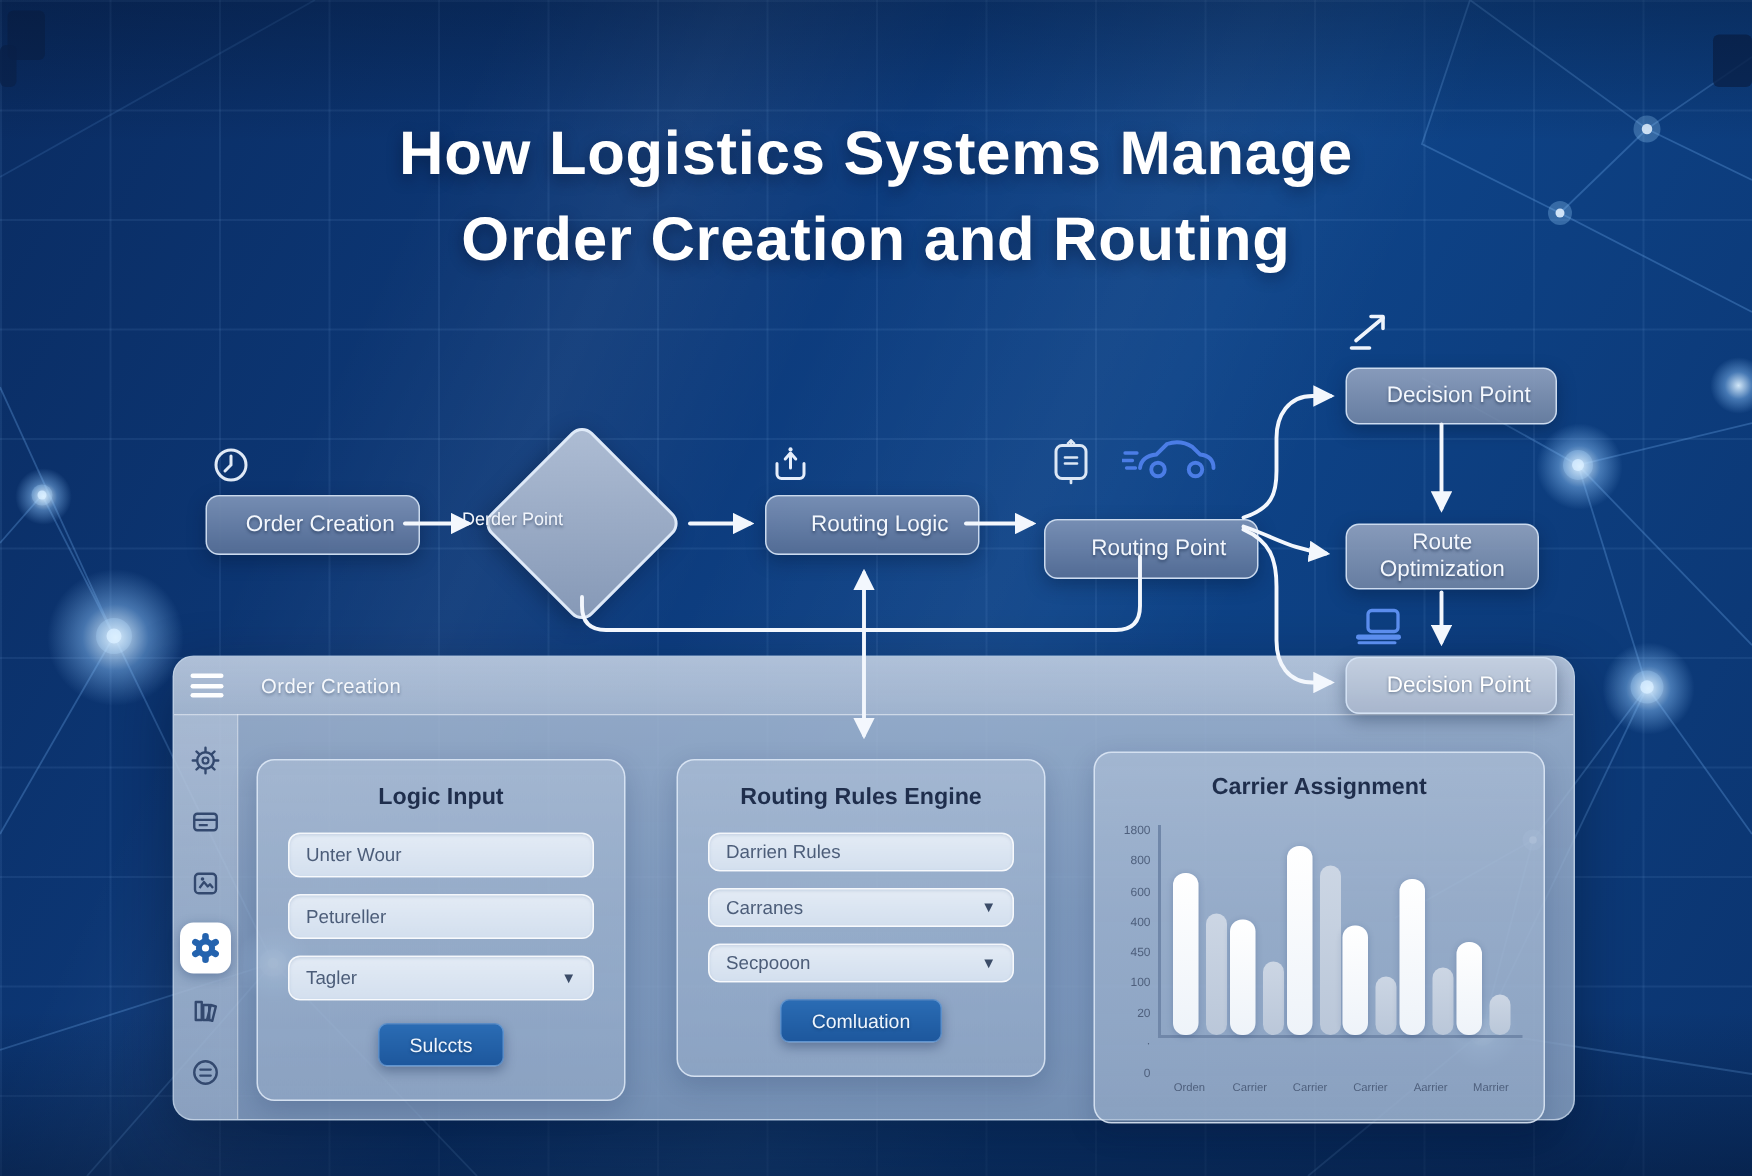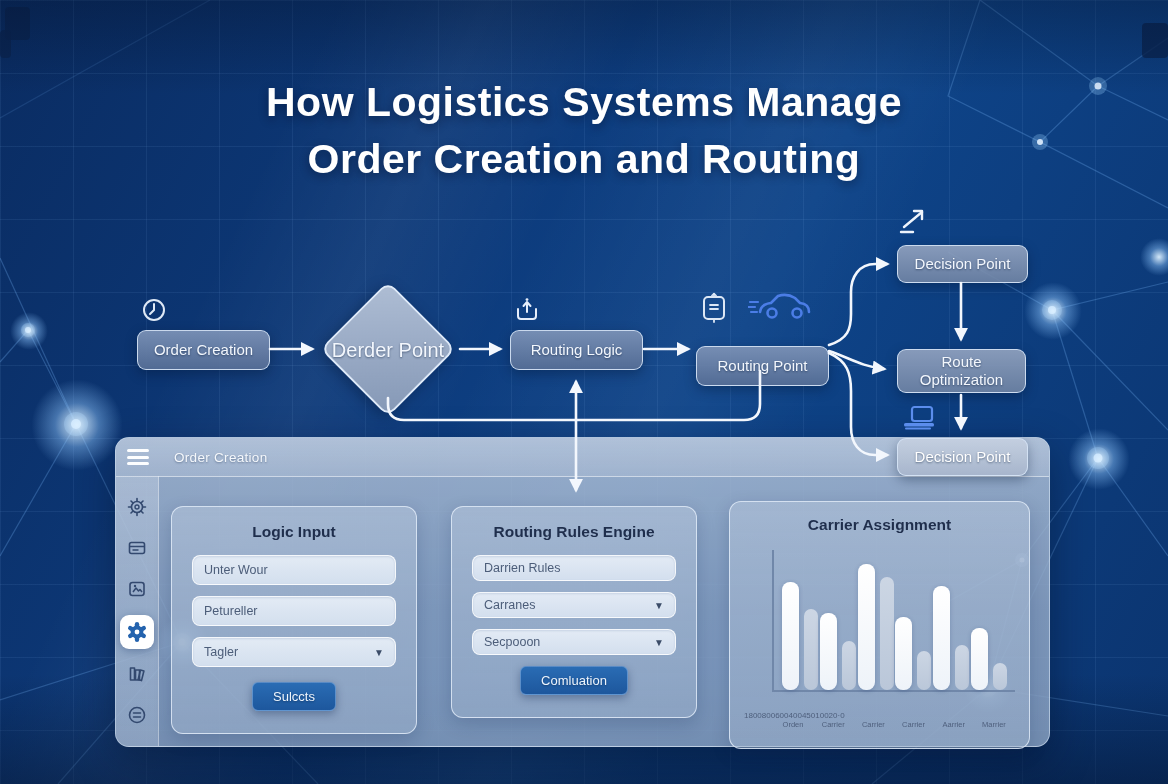--- a/index.html
+++ b/index.html
@@ -23,30 +23,30 @@
 
   .title{position:absolute;left:0;right:0;top:74px;text-align:center;color:#fff;
     font-size:41px;font-weight:bold;line-height:1.38;letter-spacing:.5px;
     text-shadow:0 3px 10px rgba(0,10,35,.45);}
 
   
   .fnode{position:absolute;display:flex;align-items:center;justify-content:center;
     background:linear-gradient(180deg,rgba(124,146,182,.94),rgba(86,110,150,.94));
     border:1.5px solid rgba(214,228,246,.9);border-radius:9px;color:#f3f7fd;
     font-size:15px;text-align:center;line-height:1.2;z-index:20;
-    box-shadow:0 4px 12px rgba(4,20,50,.35);text-shadow:0 1px 2px rgba(10,30,60,.5);}
+    box-shadow:0 4px 12px rgba(4,20,50,.35);text-shadow:0 1px 2px rgba(10,30,60,.5);padding-left:10px;}
   .fnode.right{background:linear-gradient(180deg,rgba(148,164,192,.9),rgba(112,132,164,.9));}
   .fnode.lighter{background:linear-gradient(180deg,rgba(196,207,224,.95),rgba(168,182,204,.95));}
   .diamond{position:absolute;left:340px;top:301px;width:96px;height:96px;z-index:19;}
   .diamond .shape{position:absolute;inset:0;transform:rotate(45deg);
     background:linear-gradient(135deg,#aebdd4,#8598b6);
     border:2px solid rgba(225,236,250,.95);border-radius:10px;
     box-shadow:0 4px 14px rgba(4,20,50,.4);}
-  .diamond .lbl{position:absolute;left:-32px;right:-32px;top:38px;text-align:center;
-    color:#f3f7fd;font-size:20px;z-index:21;text-shadow:0 1px 2px rgba(10,30,60,.5);}
+  .diamond .lbl{position:absolute;left:-32px;right:-32px;top:38px;
+    color:#f3f7fd;font-size:12px;z-index:21;text-shadow:0 1px 2px rgba(10,30,60,.5);}
   .flow-icon{position:absolute;z-index:21;}
 
   
   .panel{position:absolute;left:115px;top:437px;width:933px;height:308px;z-index:10;
     border-radius:14px;border:1px solid rgba(224,236,250,.55);
     background:linear-gradient(180deg,rgba(172,190,214,.86) 0%,rgba(148,170,199,.82) 55%,rgba(139,163,195,.82) 100%);
     box-shadow:0 14px 40px rgba(3,16,42,.45);}
   .panel-header{position:absolute;left:0;top:0;right:0;height:38px;border-radius:13px 13px 0 0;
     background:linear-gradient(180deg,rgba(196,209,228,.55),rgba(173,189,212,.5));
     border-bottom:1px solid rgba(255,255,255,.4);display:flex;align-items:center;}
@@ -72,21 +72,21 @@
     border:1px solid rgba(255,255,255,.75);margin-bottom:11px;display:flex;align-items:center;
     padding:0 11px;color:#4c5d79;font-size:12.5px;cursor:text;box-shadow:inset 0 1px 2px rgba(120,145,180,.25);}
   .field.select{cursor:pointer;}
   .field .caret{margin-left:auto;color:#3b4c68;font-size:10px;}
   .btn{margin:auto auto 2px;background:linear-gradient(180deg,#2a6cb4,#1d579d);color:#eef5fd;
     font-size:13px;padding:6px 20px;border-radius:6px;border:1px solid rgba(150,190,235,.5);
     cursor:pointer;box-shadow:0 3px 8px rgba(8,30,70,.35);text-shadow:0 1px 2px rgba(10,35,70,.5);}
 
   
   .chart-wrap{flex:1;display:flex;margin-top:2px;}
-  .y-axis{width:28px;display:flex;justify-content:space-between;
+  .y-axis{width:28px;display:flex;flex-direction:column;justify-content:space-between;
     align-items:flex-end;padding:0 5px 16px 0;box-sizing:border-box;}
   .ytick{font-size:8px;color:#4e5f7c;line-height:1;}
   .plot-col{flex:1;display:flex;flex-direction:column;gap:24px;}
   .plot{flex:1;border-left:2px solid #7087a9;border-bottom:2px solid #7087a9;
     display:flex;align-items:flex-end;justify-content:space-between;padding:0 8px;}
   .bargroup{display:flex;align-items:flex-end;gap:5px;height:100%;}
   .bar{border-radius:8px;}
   .bar.main{width:17px;background:linear-gradient(180deg,#ffffff,#eef3f9);box-shadow:0 1px 4px rgba(30,60,110,.25);}
   .bar.secondary{width:14px;background:linear-gradient(180deg,#ccd6e4,#bac7d9);}
   .x-axis{height:16px;display:flex;justify-content:space-between;padding:4px 4px 0;}

